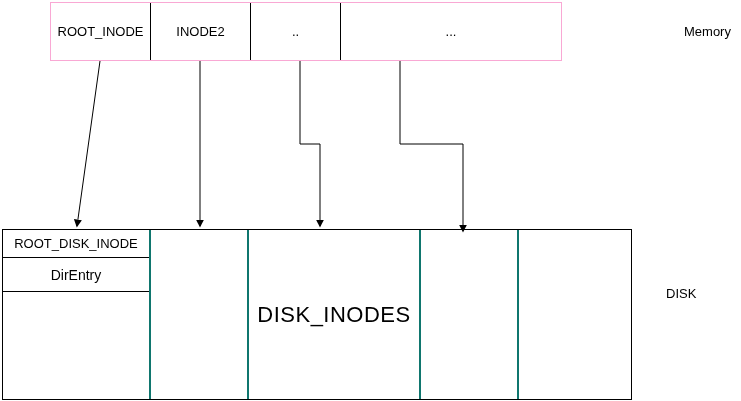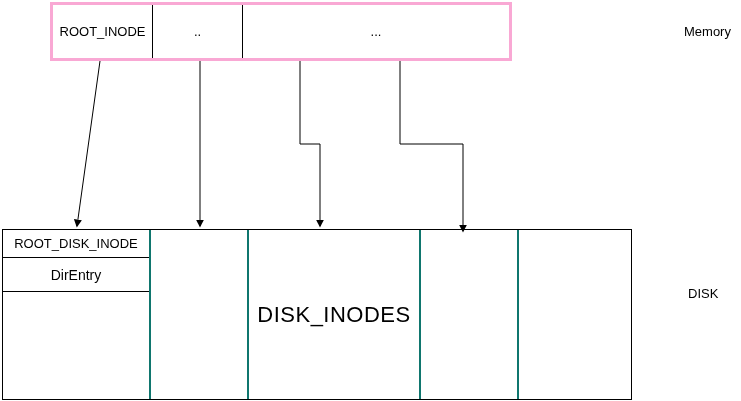--- a/index.html
+++ b/index.html
@@ -14,23 +14,23 @@
     width: 741px;
     height: 401px;
     background: #ffffff;
     overflow: hidden;
   }
   
   .memory-box {
     position: absolute;
     left: 50px;
     top: 2px;
-    width: 462px;
+    width: 512px;
     height: 59px;
-    border: 3px solid #f9a8d4;
+    border: 1px solid #f9a8d4;
     box-sizing: border-box;
     display: flex;
     background: #ffffff;
   }
   .memory-cell {
     box-sizing: border-box;
     border-right: 1px solid #000000;
     display: flex;
     align-items: center;
     justify-content: center;
@@ -97,21 +97,21 @@
     white-space: nowrap;
   }
 
   
   .side-label {
     position: absolute;
     font-size: 13px;
     white-space: nowrap;
   }
   .memory-label { left: 684px; top: 24px; }
-  .disk-label   { left: 688px; top: 286px; }
+  .disk-label   { left: 666px; top: 286px; }
 
   
   .arrow-layer {
     position: absolute;
     left: 0;
     top: 0;
     width: 741px;
     height: 401px;
     pointer-events: none;
   }
@@ -122,20 +122,23 @@
   }
 </style>
 </head>
 <body>
 
 <div class="canvas">
 
   <div class="memory-box">
     <div class="memory-cell mc-0">
       <span>ROOT_INODE</span>
+    </div>
+    <div class="memory-cell mc-2">
+      <span>INODE2</span>
     </div>
     <div class="memory-cell mc-4">
       <span>..</span>
     </div>
     <div class="memory-cell mc-5">
       <span>...</span>
     </div>
   </div>
 
   <div class="side-label memory-label">Memory</div>

